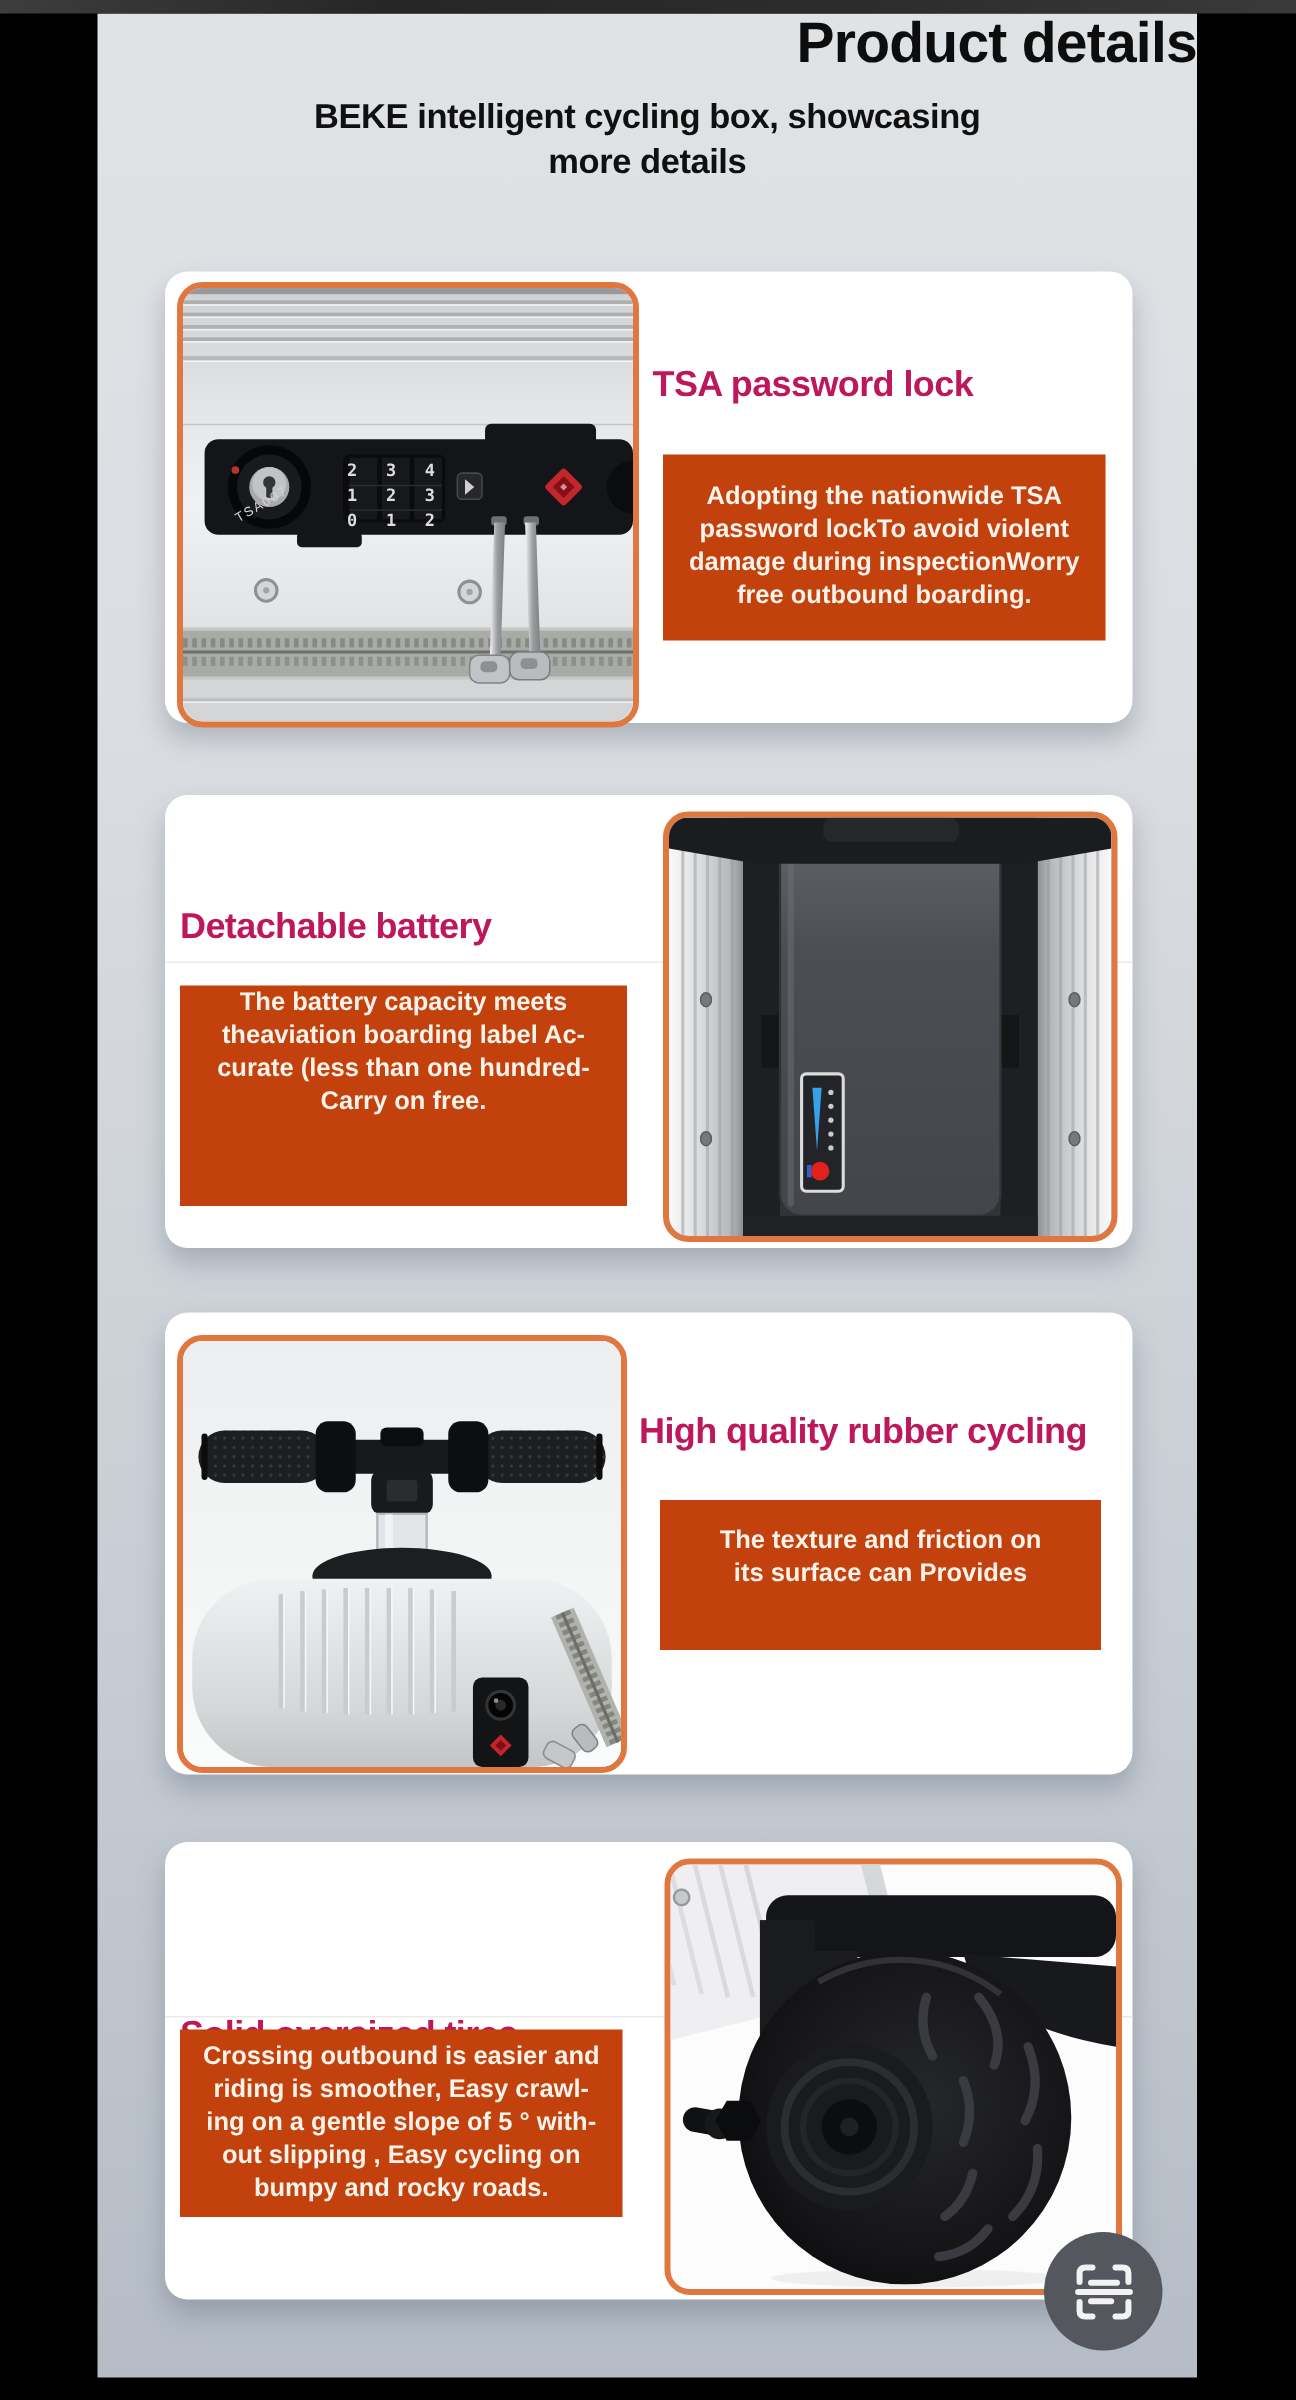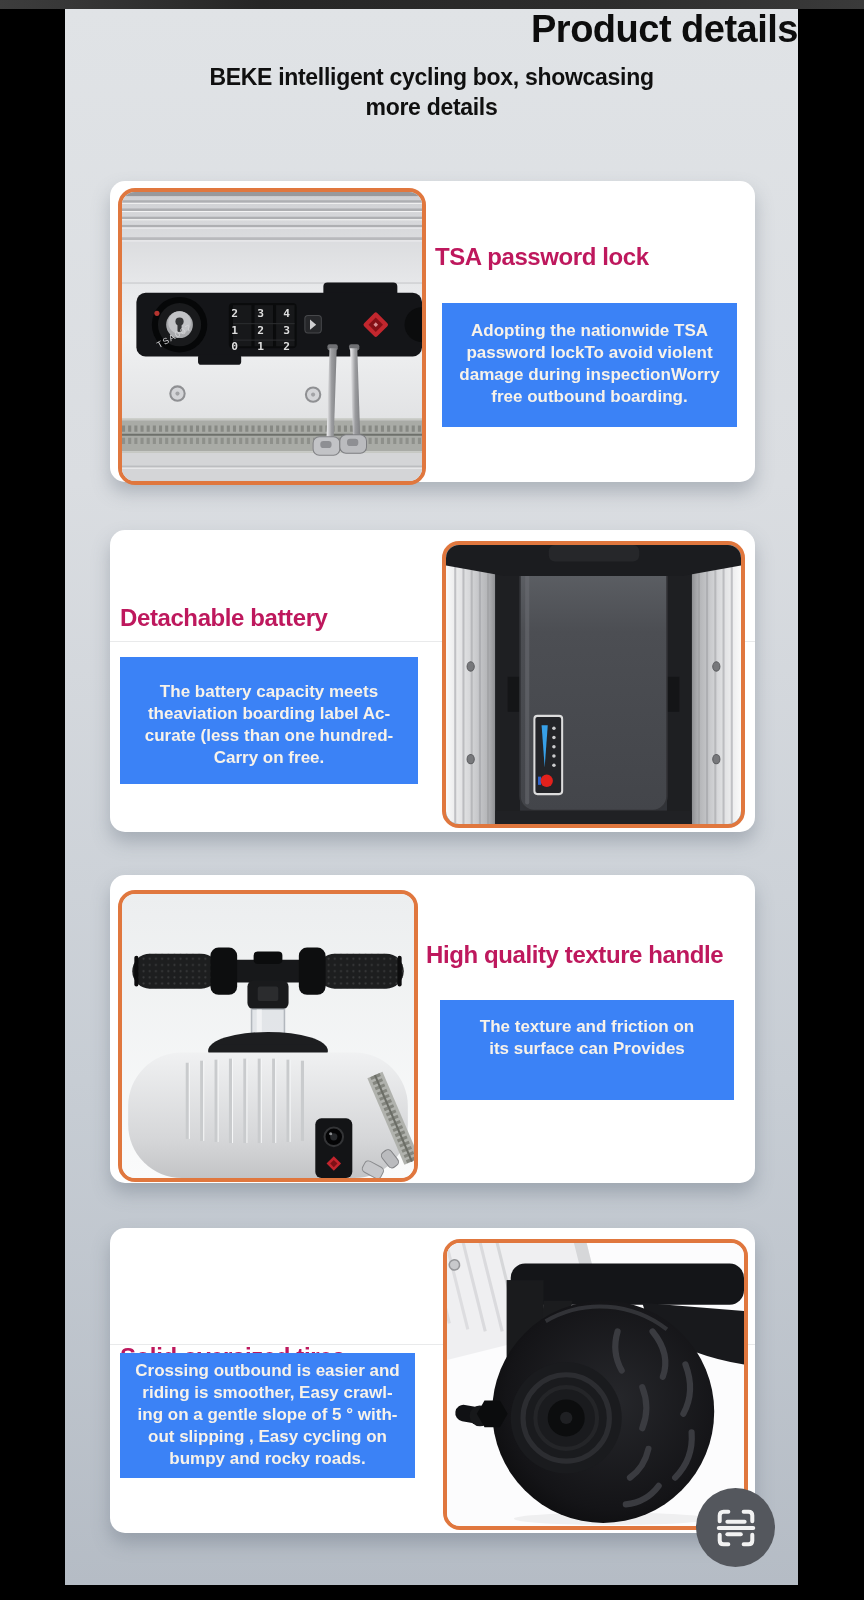--- a/index.html
+++ b/index.html
@@ -26,24 +26,24 @@
   .f3{left:8px;top:15px;width:292px;height:284px;}
   .f4{left:333px;top:11px;width:297px;height:283px;}
   .card-title{position:absolute;margin:0;font-size:24px;line-height:32px;font-weight:700;
               letter-spacing:-0.4px;color:#be185d;white-space:nowrap;}
   .t1{left:325px;top:60px;}
   .t2{left:10px;top:72px;}
   .t3{left:316px;top:64px;}
   .t4{left:10px;top:69px;margin-top:44px;}
   .divider{position:absolute;left:0;right:0;height:1px;background:#e9eaeb;}
   .dv2{top:111px;} .dv4{top:116px;}
-  .desc{position:absolute;background:#3b82f6;color:#f7f2ea;text-align:center;
+  .desc{position:absolute;background:#c2410c;color:#f7f2ea;text-align:center;
         font-size:17px;line-height:22px;font-weight:700;box-sizing:border-box;}
   .d1{left:332px;top:122px;width:295px;height:124px;padding-top:17px;}
-  .d2{left:10px;top:127px;width:298px;height:127px;padding-top:24px;}
+  .d2{left:10px;top:127px;width:298px;height:147px;padding-top:0;}
   .d3{left:330px;top:125px;width:294px;height:100px;padding-top:16px;}
   .d4{left:10px;top:125px;width:295px;height:125px;padding-top:7px;}
   .scan-btn{position:absolute;left:696px;top:1488px;width:79px;height:79px;border:none;
             border-radius:50%;background:#54575d;z-index:10;cursor:pointer;
             display:flex;align-items:center;justify-content:center;padding:0;}
 </style>
 </head>
 <body>
 
 <div class="stage">
@@ -319,21 +319,21 @@
               <rect x="-5" y="-5" width="10" height="10" fill="#c3242d"></rect>
               <rect x="-2.5" y="-2.5" width="5" height="5" fill="#7d1016"></rect>
             </g>
           </g>
           <g>
             <rect x="234" y="262" width="20" height="12" rx="4" fill="#c6c7ca" stroke="#8a8b8e" transform="rotate(28 244 268)"></rect>
             <rect x="252" y="252" width="18" height="11" rx="4" fill="#babbbe" stroke="#828386" transform="rotate(52 261 257)"></rect>
           </g>
         </svg>
       </div>
-      <h2 class="card-title t3">High quality texture handle</h2>
+      <h2 class="card-title t3">High quality rubber cycling</h2>
       <div class="desc d3">
         <div>The texture and friction on</div>
         <div>its surface can Provides</div>
       </div>
     </section>
 
     <section class="card card4">
       <h2 class="card-title t4">Solid oversized tires</h2>
       <div class="divider dv4"></div>
       <div class="desc d4">

